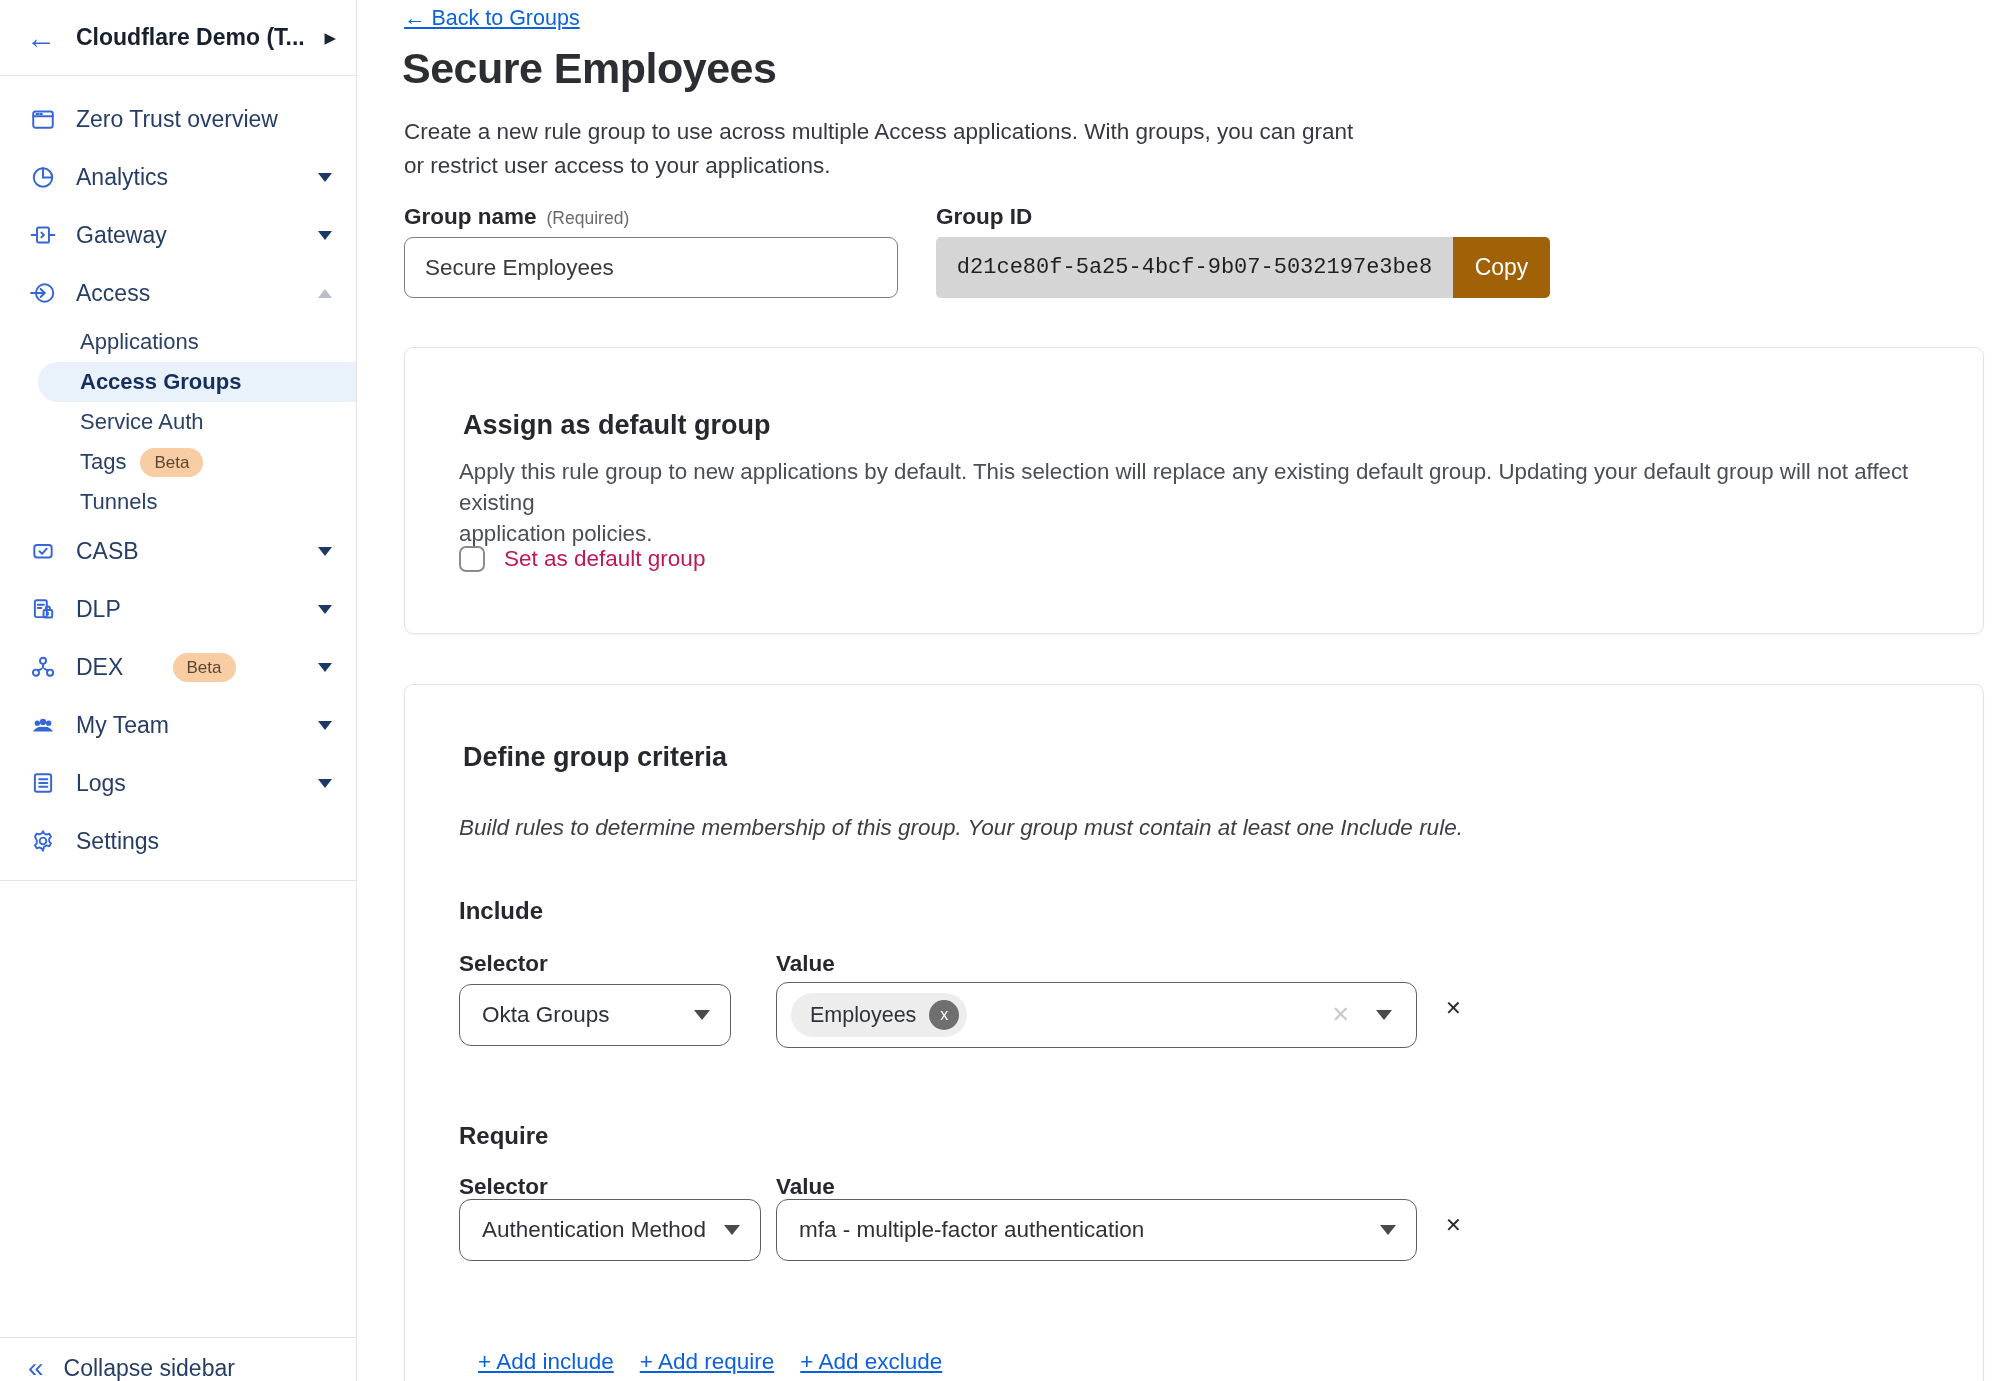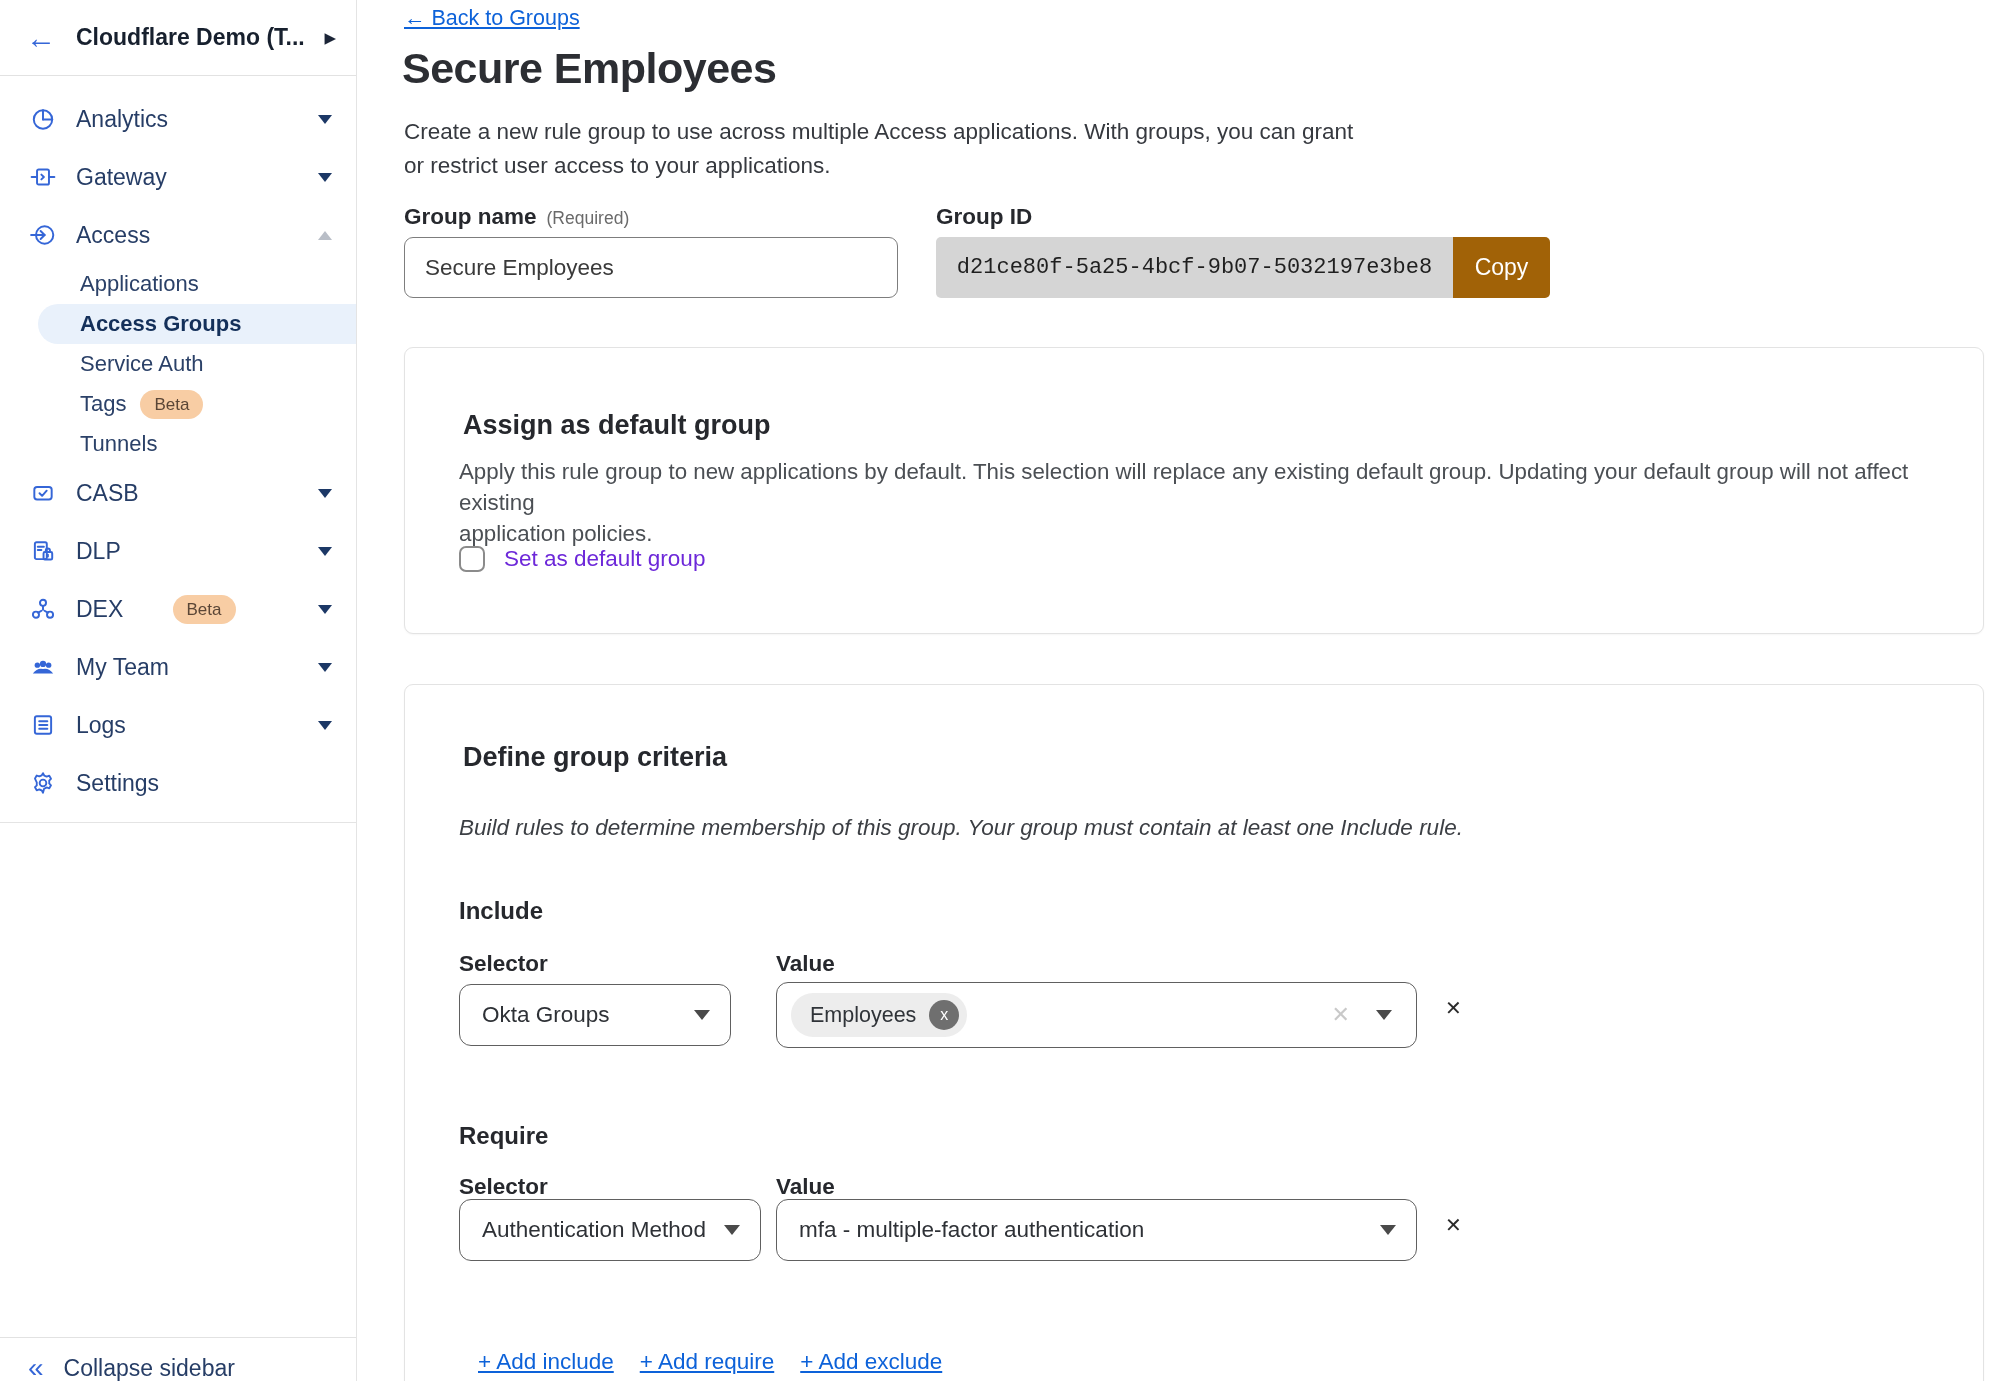--- a/index.html
+++ b/index.html
@@ -43,21 +43,21 @@
   .copy-btn{width:97px;height:61px;background:#a16207;color:#fff;font-size:23px;border:none;border-radius:0 5px 5px 0;display:flex;align-items:center;justify-content:center;cursor:pointer;font-family:"Liberation Sans",sans-serif;}
 
   .card{position:absolute;left:47px;width:1580px;background:#fff;border:1px solid #e3e3e3;border-radius:9px;box-shadow:0 1px 2px rgba(0,0,0,0.04);box-sizing:border-box;}
   .card-default{top:347px;height:287px;}
   .card-criteria{top:684px;height:745px;}
   .card h2{position:absolute;left:54px;margin:4px;font-size:27px;font-weight:bold;color:#26282d;}
   .card-default h2{top:58px;}
   .card-body{position:absolute;left:54px;top:108px;font-size:22.3px;line-height:31px;color:#4b4f54;}
   .checkbox-row{position:absolute;left:54px;top:198px;display:flex;align-items:center;gap:19px;cursor:pointer;}
   .checkbox{width:26px;height:26px;border:2px solid #8b8b8b;border-radius:7px;background:#fff;box-sizing:border-box;}
-  .checkbox-label{font-size:22.5px;color:#6d28d9;}
+  .checkbox-label{font-size:22.5px;color:#be185d;}
 
   .card-criteria h2{top:53px;}
   .crit-desc{position:absolute;left:54px;top:130px;font-size:22.5px;color:#3c3f44;font-style:italic;}
   .rule-heading{position:absolute;left:54px;font-size:24px;font-weight:bold;color:#26282d;}
   .h-include{top:212px;}
   .h-require{top:437px;}
   .col-label{position:absolute;font-size:22.5px;font-weight:bold;color:#26282d;}
   .inc-sel-label{left:54px;top:266px;}
   .inc-val-label{left:371px;top:266px;}
   .req-sel-label{left:54px;top:489px;}
@@ -85,20 +85,31 @@
 
   <div class="sidebar">
     <div class="sb-header">
       <span class="back-arrow">←</span>
       <span class="account-name">Cloudflare Demo (T...</span>
       <span class="expand-caret">▶</span>
     </div>
 
     <div class="nav">
 
+      <div class="nav-item">
+        <span class="nav-icon">
+          <svg viewBox="0 0 24 24" fill="none" stroke="currentColor" stroke-width="1.8" stroke-linecap="round">
+              <rect x="3" y="5" width="18" height="15" rx="2"></rect>
+              <line x1="3" y1="9.5" x2="21" y2="9.5"></line>
+              <line x1="6" y1="7.3" x2="7.6" y2="7.3"></line>
+              <line x1="9.4" y1="7.3" x2="11" y2="7.3"></line>
+            </svg>
+        </span>
+        <span class="nav-label">Zero Trust overview</span>
+      </div>
 
       <div class="nav-item">
         <span class="nav-icon">
           <svg viewBox="0 0 24 24" fill="none" stroke="currentColor" stroke-width="1.8" stroke-linecap="round">
               <circle cx="12" cy="12.5" r="8.5"></circle>
               <line x1="12" y1="4" x2="12" y2="12.5"></line>
               <line x1="12" y1="12.5" x2="20.5" y2="12.5"></line>
             </svg>
         </span>
         <span class="nav-label">Analytics</span>

